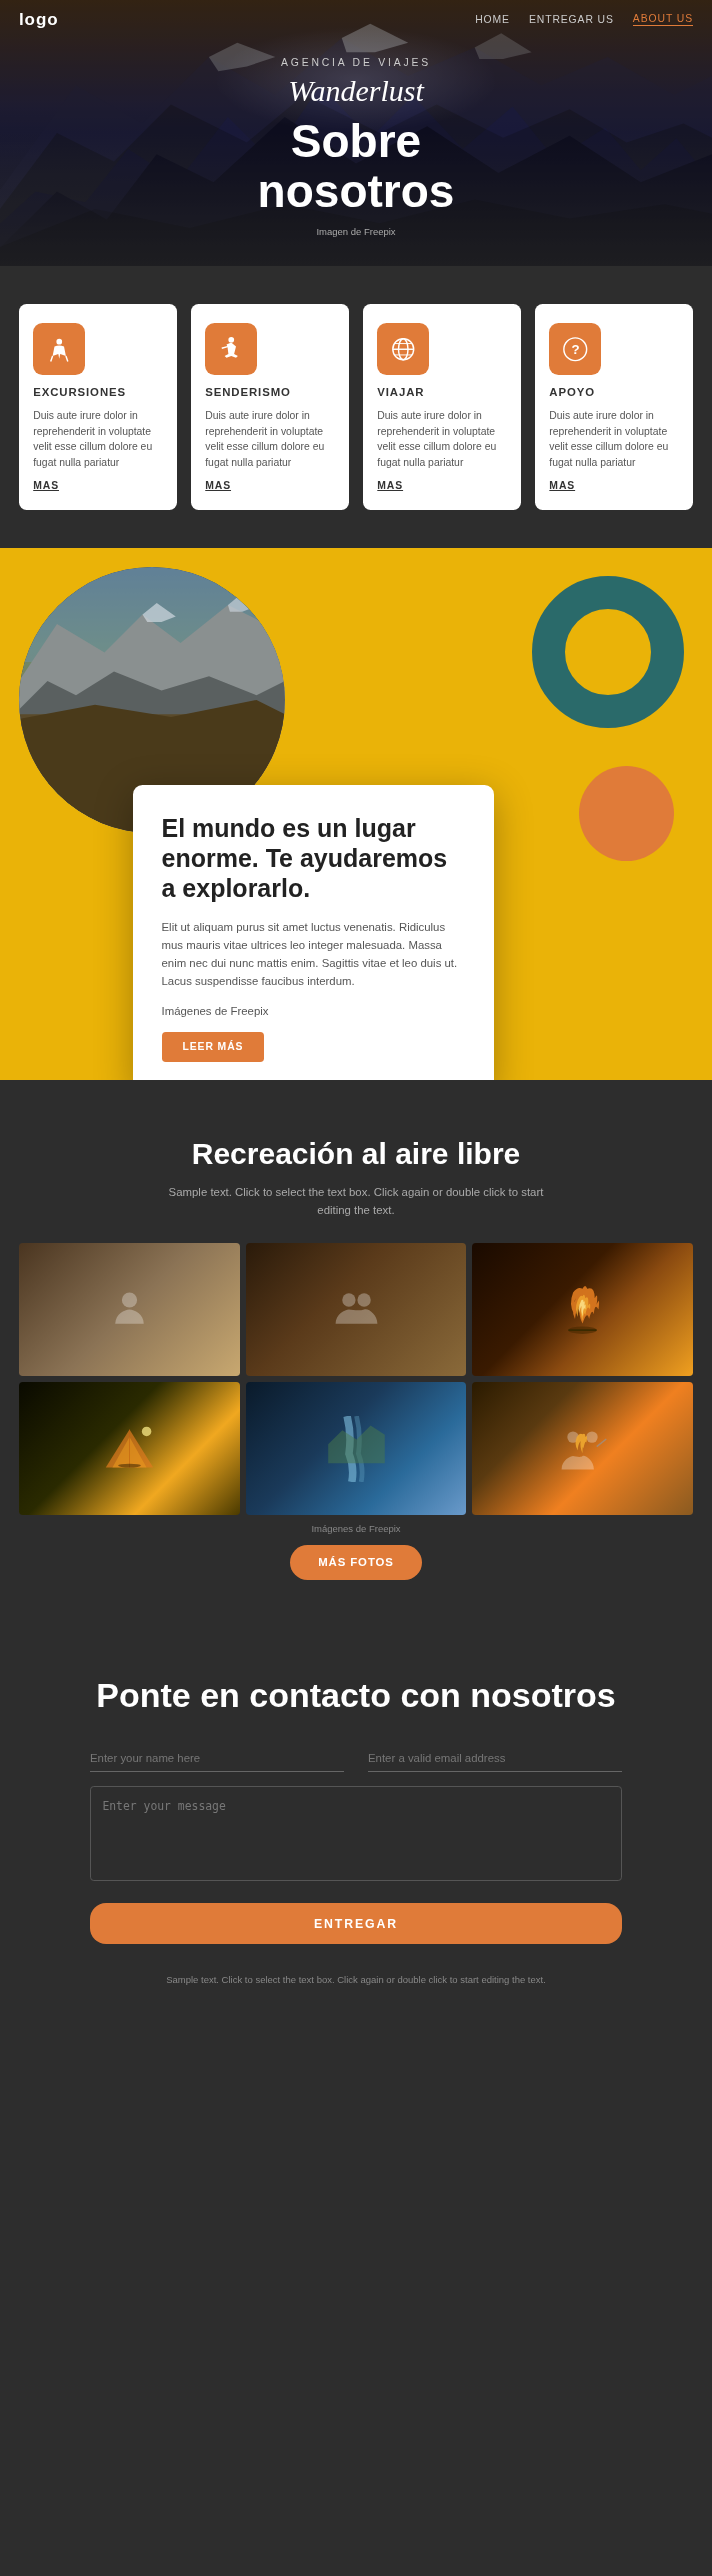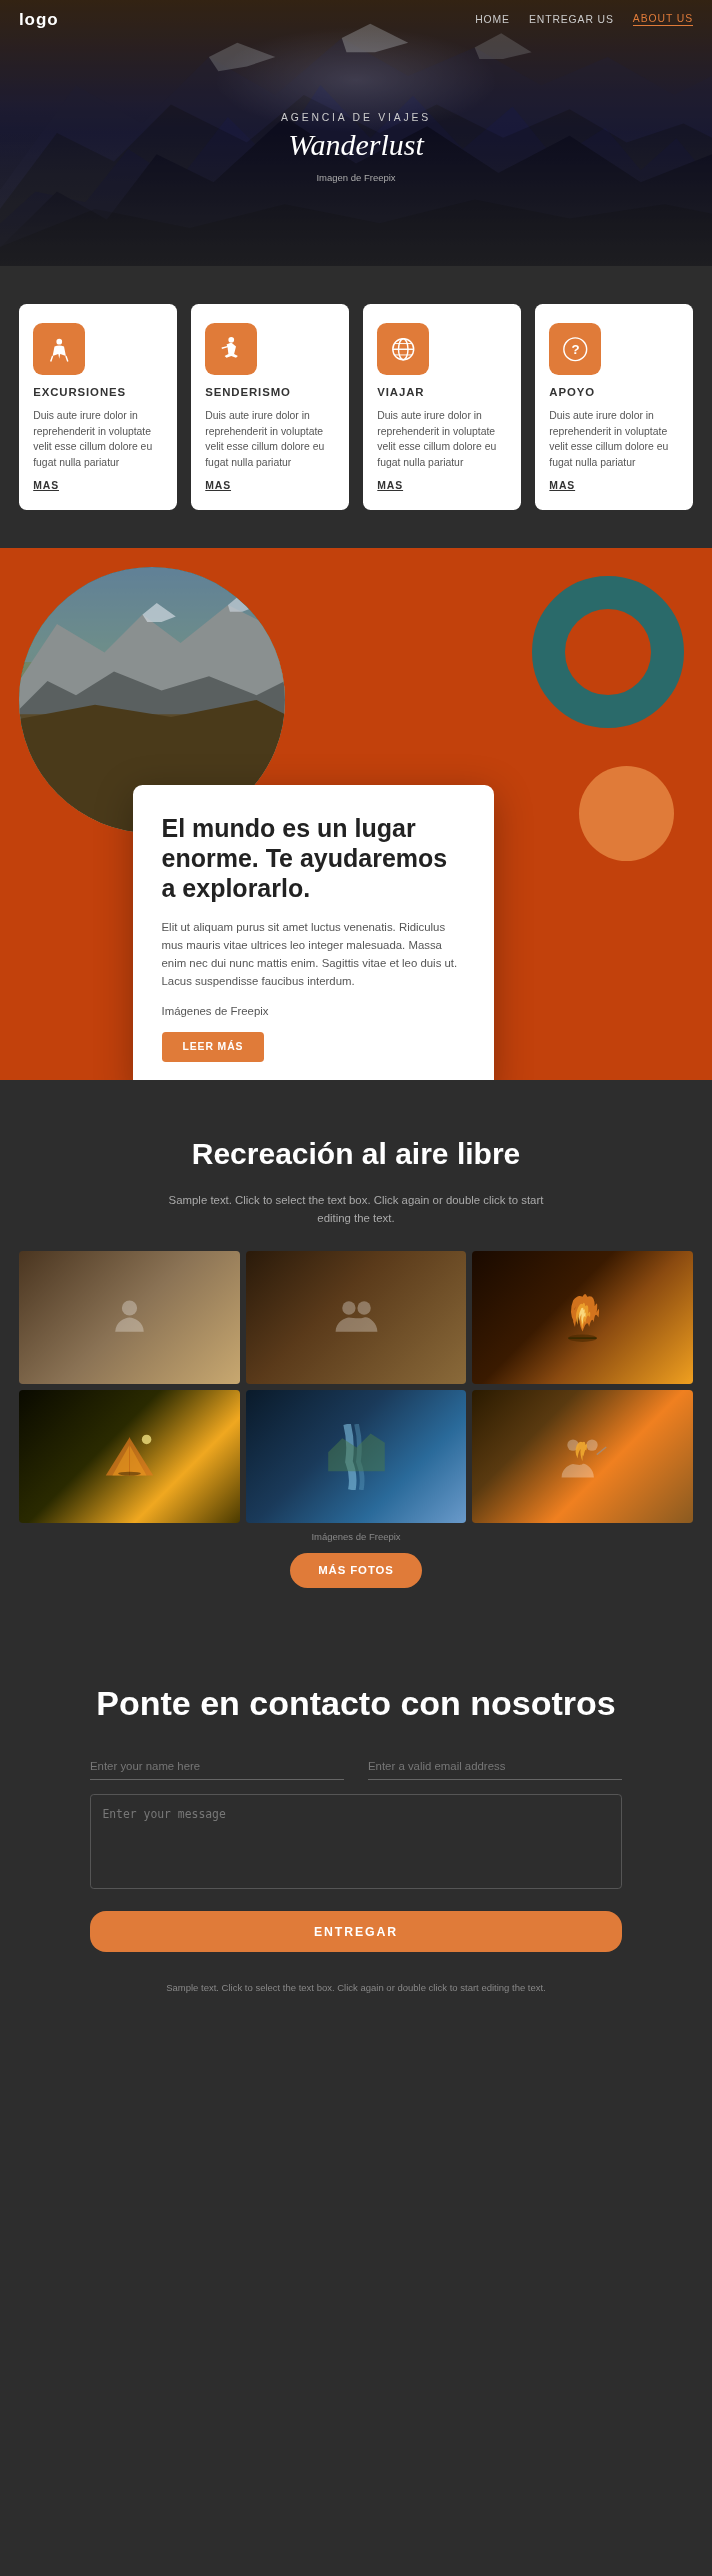--- a/index.html
+++ b/index.html
@@ -38,21 +38,21 @@
     .card-icon-wrap {
       width: 52px; height: 52px; border-radius: 9.5px; background: #e07b39;
       display: flex; align-items: center; justify-content: center; margin-bottom: 11.4px;
     }
     .card-title { font-size: 11.4px; font-weight: 800; letter-spacing: 0.9px; text-transform: uppercase; color: #333; margin-bottom: 9.5px; }
     .card-text { font-size: 10.4px; line-height: 1.5; color: #555; margin-bottom: 9.5px; }
     .card-link { font-size: 10.4px; font-weight: 700; color: #333; text-decoration: underline; letter-spacing: 0.9px; margin-top: auto; }
 
     
     .explore-section {
-      background: #c2410c; padding: 19px 19px 57px; position: relative; overflow: hidden; min-height: 494px;
+      background: #eab308; padding: 19px 19px 57px; position: relative; overflow: hidden; min-height: 494px;
     }
     .circle-photo {
       width: 266px; height: 266px; border-radius: 50%; overflow: hidden;
       position: absolute; left: 19px; top: 19px;
       background: linear-gradient(135deg, #8B7355 0%, #A0956A 30%, #6B8E6B 50%, #C8B89A 70%, #8B7355 100%);
     }
     
     .deco-circle-teal {
       width: 152px; height: 152px; border-radius: 50%;
       border: 33px solid #2a6a6a; position: absolute; right: 28.5px; top: 28.5px;
@@ -70,21 +70,21 @@
     .explore-card p { font-size: 11.4px; line-height: 1.6; color: #555; margin-bottom: 11.4px; }
     .explore-credit { font-size: 9.5px; color: #888; margin-bottom: 14.2px; }
     .btn-orange {
       background: #e07b39; color: #fff; border: none; border-radius: 3.8px;
       padding: 9.5px 21px; font-size: 10.4px; font-weight: 700; letter-spacing: 0.9px;
       cursor: pointer; text-transform: uppercase;
     }
 
     
     .recreation-section { background: #2d2d2d; padding: 57px 19px 38px; text-align: center; }
-    .recreation-section h2 { font-size: 30px; font-weight: 900; color: #fff; margin-bottom: 20px; }
+    .recreation-section h2 { font-size: 30px; font-weight: 900; color: #fff; margin-bottom: 12px; }
     .recreation-section p { font-size: 11.4px; color: #aaa; line-height: 1.6; max-width: 380px; margin: 0 auto 24px; }
 
     .photo-grid { display: grid; grid-template-columns: repeat(3, 1fr); gap: 5.7px; margin-bottom: 7.6px; }
     .photo-cell {
       height: 133px; border-radius: 3.8px; overflow: hidden;
       display: flex; align-items: center; justify-content: center;
     }
     .photo-cell-1 { background: linear-gradient(135deg, #4a3520 0%, #8B7355 50%, #c8a870 100%); }
     .photo-cell-2 { background: linear-gradient(135deg, #2a1a0a 0%, #5a3a1a 40%, #8a6a3a 100%); }
     .photo-cell-3 { background: linear-gradient(135deg, #1a0a00 0%, #3a1a00 40%, #8a4a10 60%, #f0a020 100%); }
@@ -187,20 +187,24 @@
       <polygon points="500,50 528,35 560,55 530,62 505,62" fill="#b8c0c8" opacity="0.5"></polygon>
 
       <polygon points="0,220 60,140 120,170 180,110 260,150 320,100 400,140 460,110 530,145 600,115 660,150 720,130 750,145 750,280 0,280" fill="#0d0d1a" opacity="0.9"></polygon>
 
       <polygon points="0,260 100,220 200,240 300,215 400,235 500,210 600,230 700,215 750,225 750,280 0,280" fill="#080810" opacity="1"></polygon>
     </svg>
   </div>
   <div class="hero-content">
     <div class="hero-sub">AGENCIA DE VIAJES</div>
     <div class="hero-brand">Wanderlust</div>
+    <div class="hero-title">
+      <span>Sobre</span><br>
+      <span>nosotros</span>
+    </div>
     <div class="hero-credit">Imagen de Freepix</div>
   </div>
 </section>
 
 <section class="cards-section">
   <div class="cards-grid">
 
     <div class="card">
       <div class="card-icon-wrap">
         <svg width="28.5" height="28.5" viewBox="0 0 30 30" fill="white">

